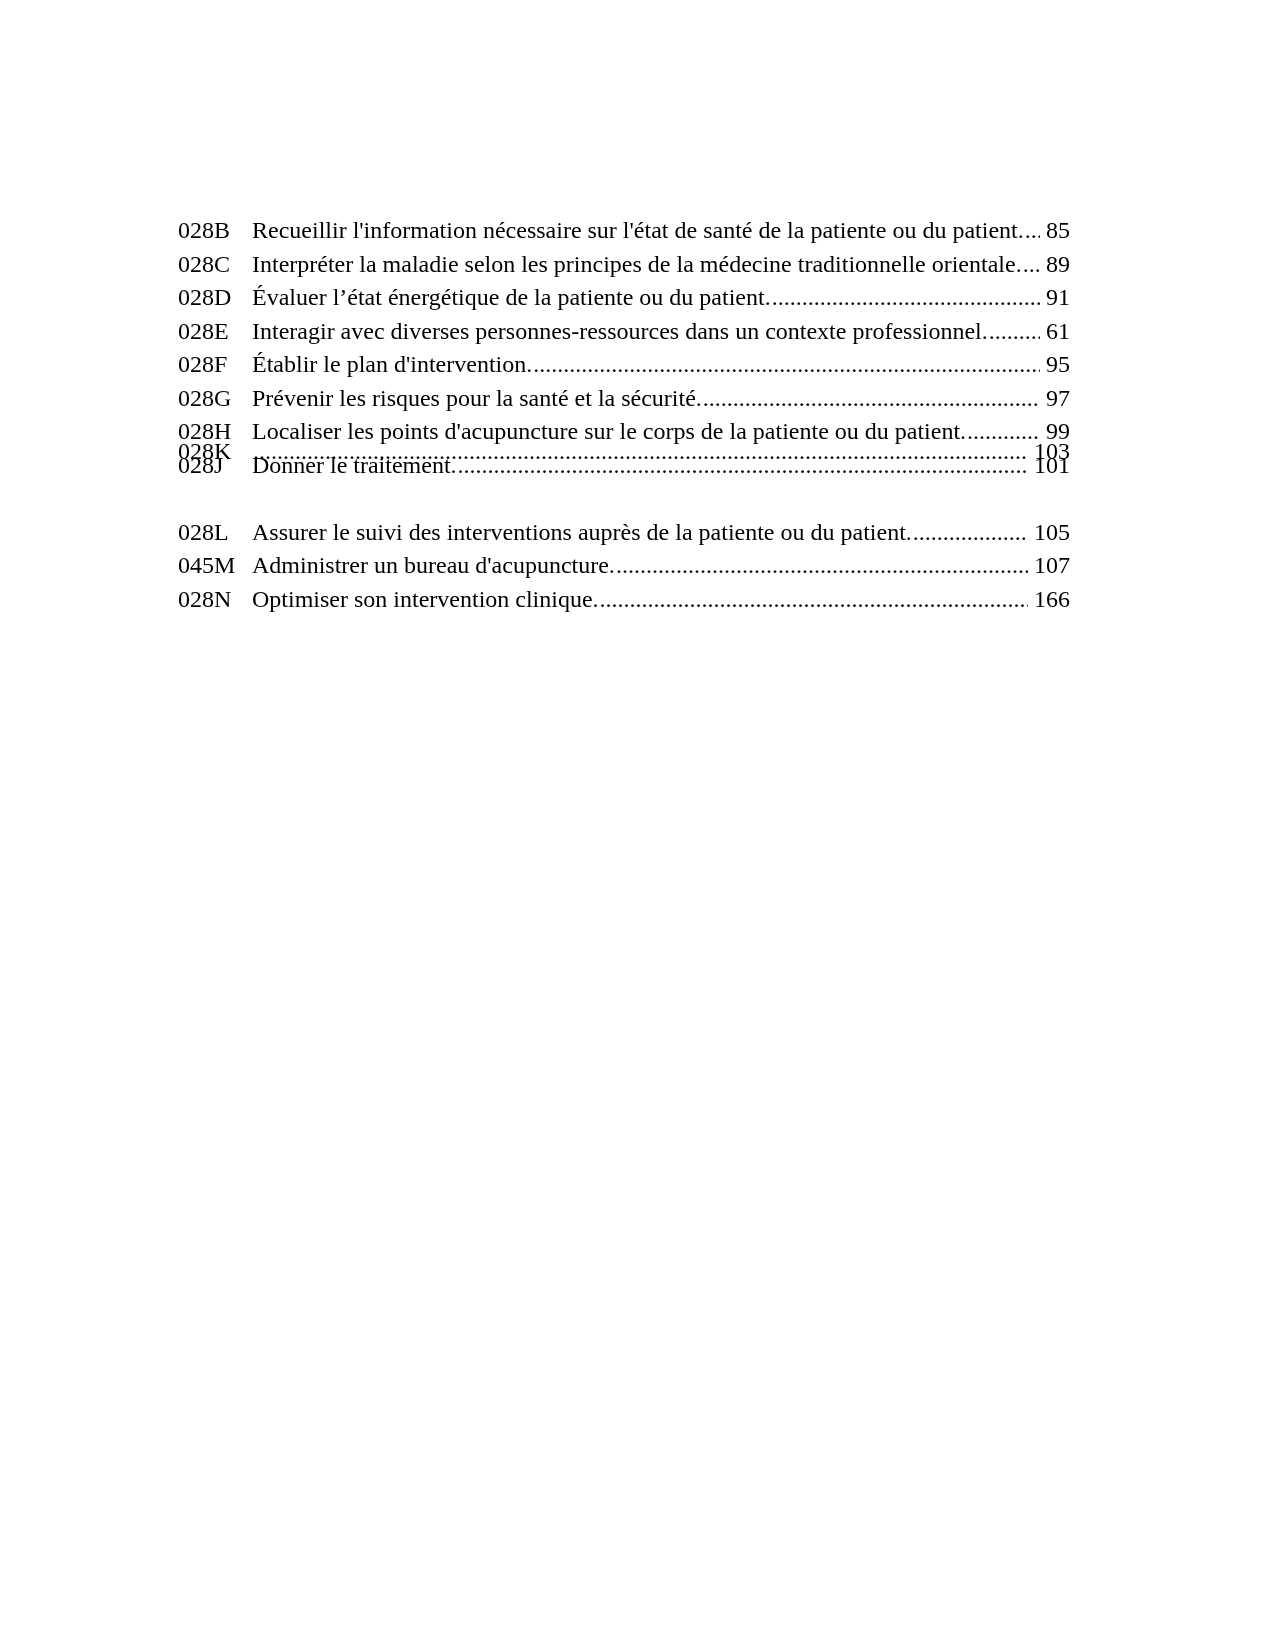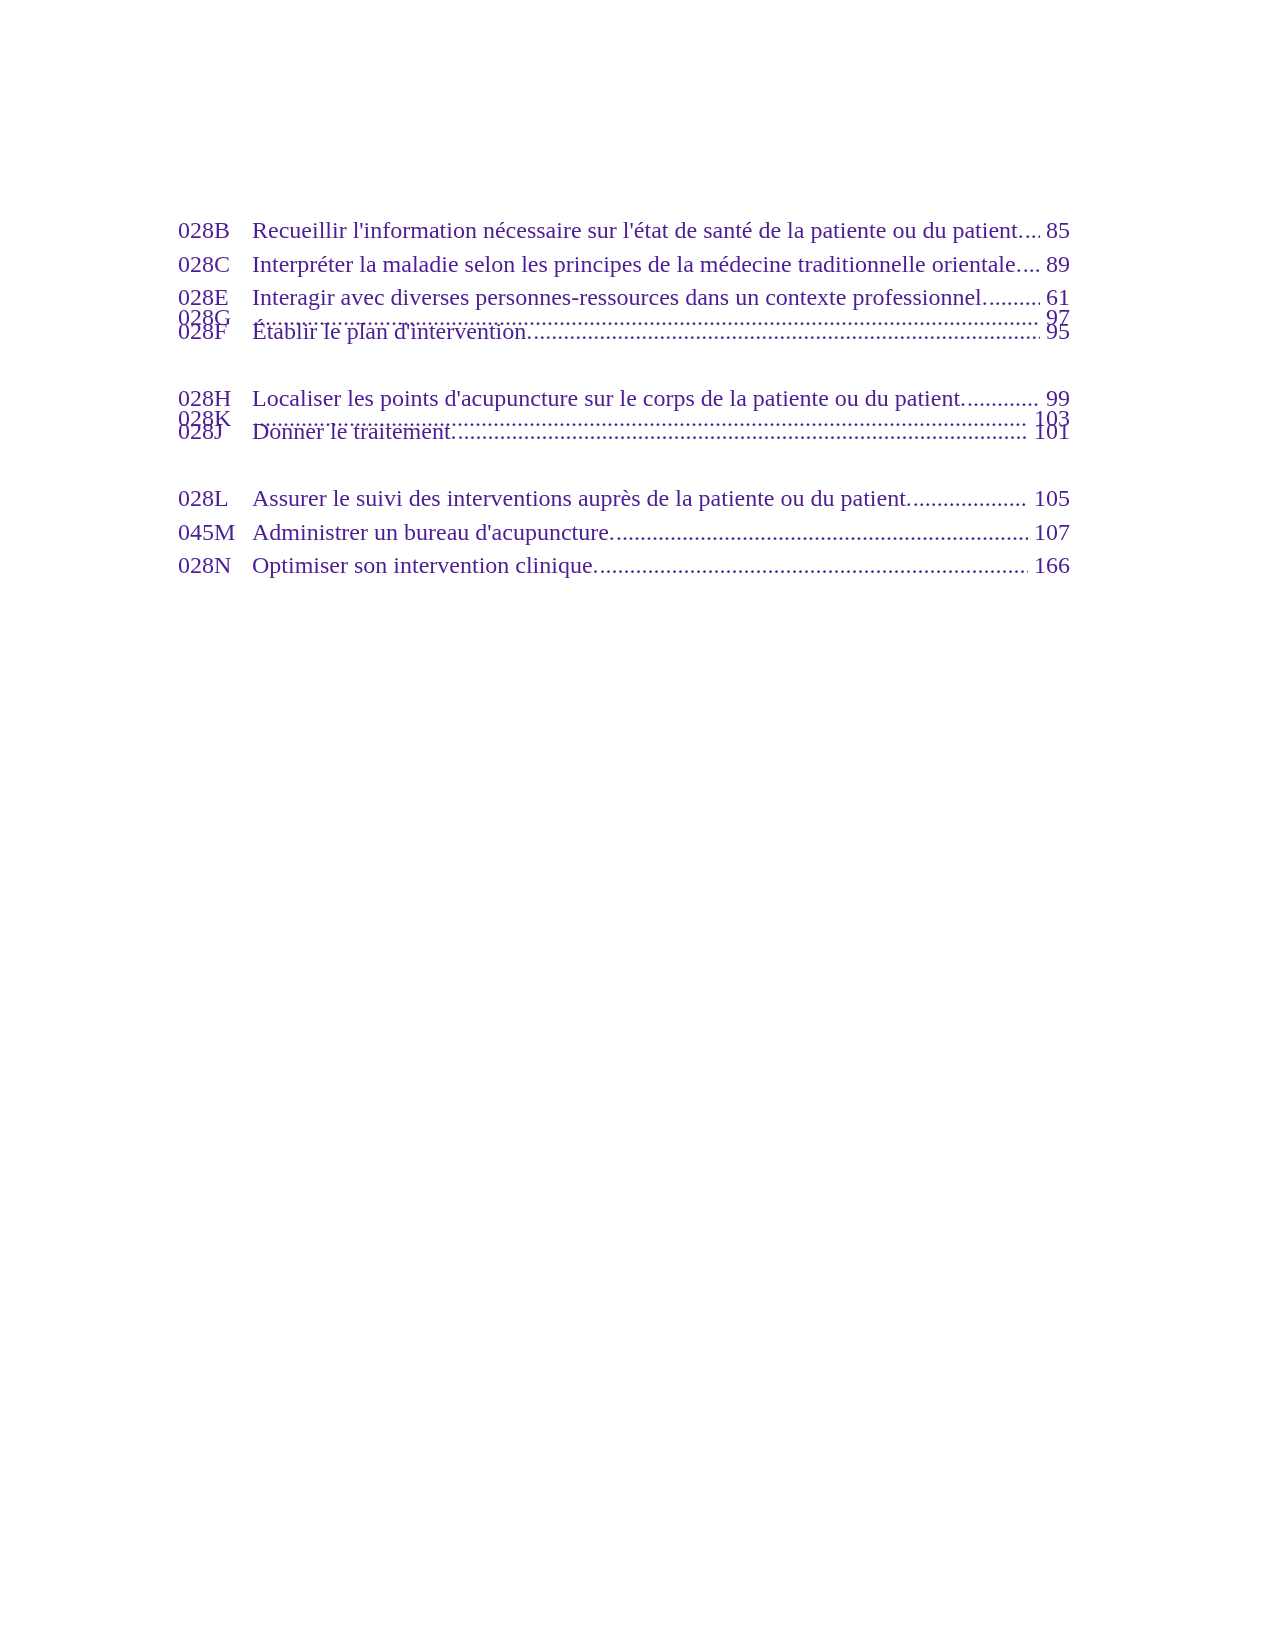--- a/index.html
+++ b/index.html
@@ -6,21 +6,21 @@
     margin: 0;
     padding: 0;
     background: #ffffff;
   }
   .page {
     position: relative;
     width: 1275px;
     height: 1650px;
     background: #ffffff;
     font-family: "Liberation Serif", "DejaVu Serif", serif;
-    color: #4c1d95;
+    color: #000000;
     overflow: hidden;
   }
   .toc {
     position: absolute;
     left: 178px;
     top: 170px;
     width: 892px;
     font-size: 24px;
   }
   .toc-row {
@@ -63,37 +63,44 @@
     <span class="toc-page">85</span>
   </div>
 
   <div class="toc-row">
     <span class="toc-code">028C</span>
     <span class="toc-title">Interpréter la maladie selon les principes de la médecine traditionnelle orientale.</span>
     <span class="toc-dots"></span>
     <span class="toc-page">89</span>
   </div>
 
+  <div class="toc-row">
+    <span class="toc-code">028D</span>
+    <span class="toc-title">Évaluer l’état énergétique de la patiente ou du patient.</span>
+    <span class="toc-dots"></span>
+    <span class="toc-page">91</span>
+  </div>
 
   <div class="toc-row">
     <span class="toc-code">028E</span>
     <span class="toc-title">Interagir avec diverses personnes-ressources dans un contexte professionnel.</span>
     <span class="toc-dots"></span>
     <span class="toc-page">61</span>
   </div>
 
   <div class="toc-row">
     <span class="toc-code">028F</span>
     <span class="toc-title">Établir le plan d'intervention.</span>
     <span class="toc-dots"></span>
     <span class="toc-page">95</span>
   </div>
 
   <div class="toc-row">
     <span class="toc-code">028G</span>
+    <span class="toc-title">Prévenir les risques pour la santé et la sécurité.</span>
     <span class="toc-dots"></span>
     <span class="toc-page">97</span>
   </div>
 
   <div class="toc-row">
     <span class="toc-code">028H</span>
     <span class="toc-title">Localiser les points d'acupuncture sur le corps de la patiente ou du patient.</span>
     <span class="toc-dots"></span>
     <span class="toc-page">99</span>
   </div>

